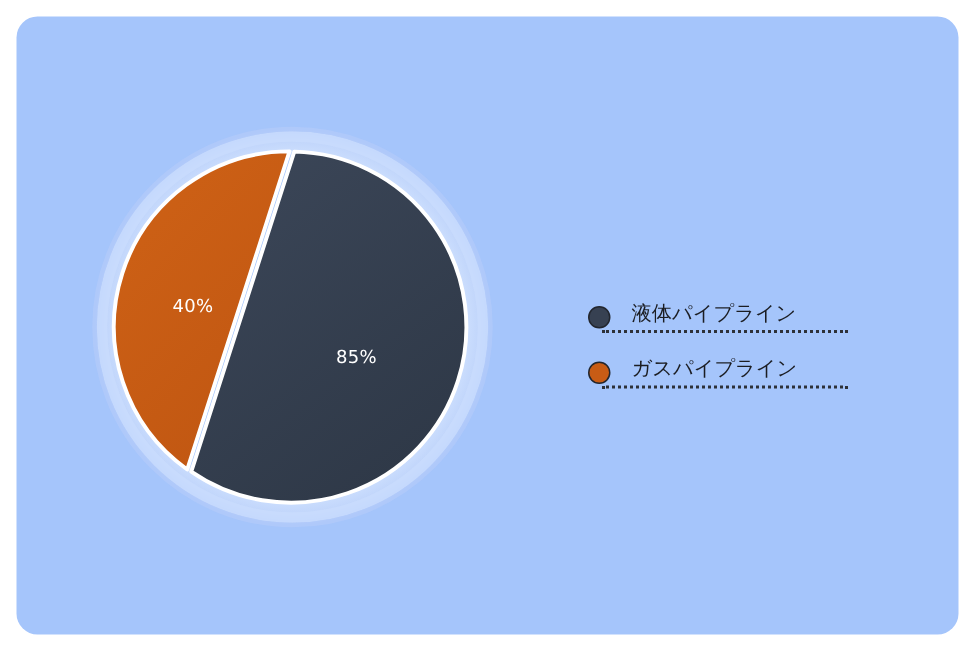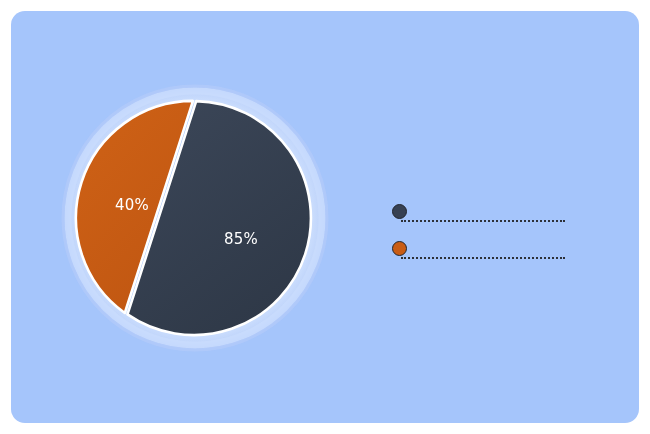--- a/index.html
+++ b/index.html
@@ -44,21 +44,21 @@
     position: absolute;
     left: 0;
     top: 0;
     display: block;
   }
 
   
   .slice-label {
     position: absolute;
     color: #ffffff;
-    font-size: 15px;
+    font-size: 12px;
     line-height: 1;
     letter-spacing: 0.2px;
     white-space: nowrap;
     user-select: none;
   }
   .slice-label.primary  { left: 224px; top: 232px; }
   .slice-label.secondary{ left: 115px; top: 198px; }
 
   
   .legend {
@@ -137,23 +137,25 @@
     </svg>
 
     <div class="slice-label primary">85%</div>
     <div class="slice-label secondary">40%</div>
   </div>
 
   <div class="legend">
 
     <div class="legend-row">
       <span class="legend-swatch" style="background:#374152;"></span>
+      <span class="legend-label">液体パイプライン</span>
       <span class="legend-leader"></span>
     </div>
 
     <div class="legend-row">
       <span class="legend-swatch" style="background:#c85c15;"></span>
+      <span class="legend-label">ガスパイプライン</span>
       <span class="legend-leader"></span>
     </div>
 
   </div>
 
 </div>
 
 </body></html>

